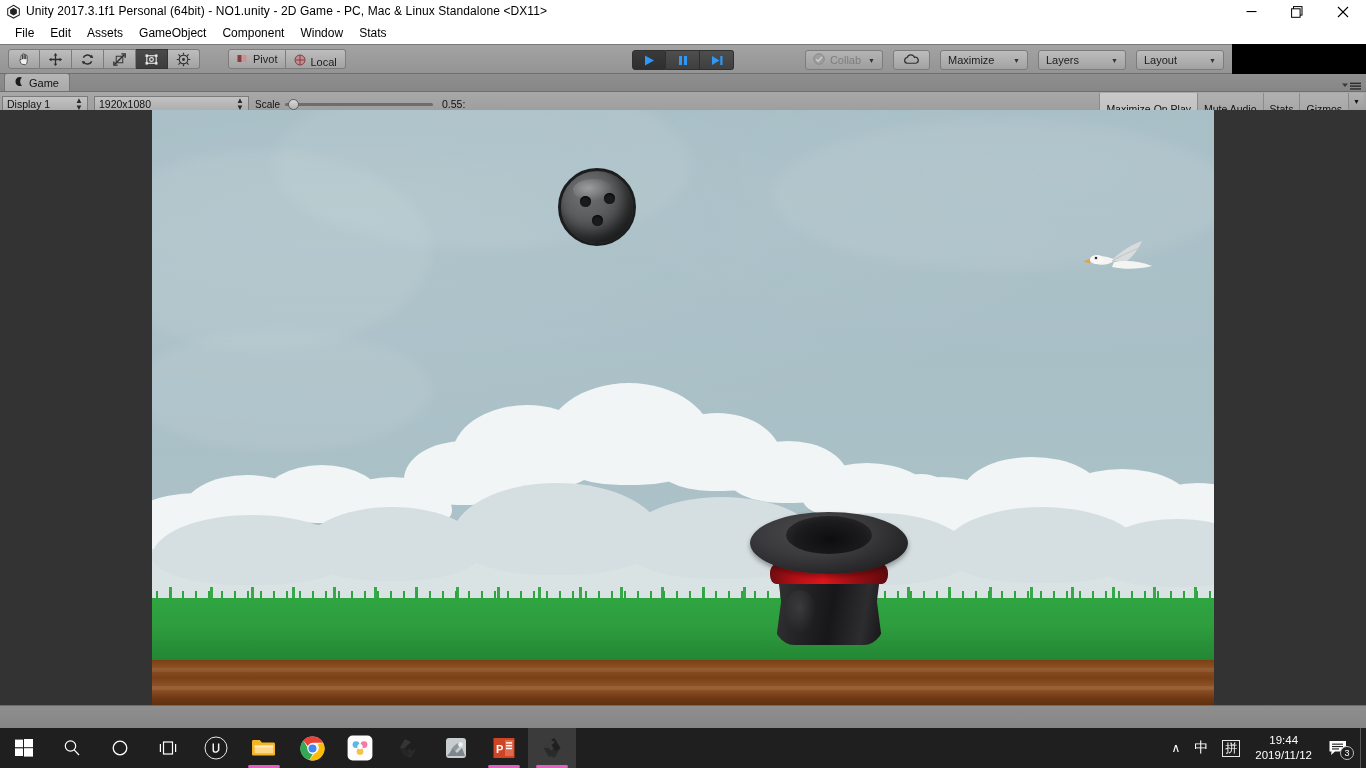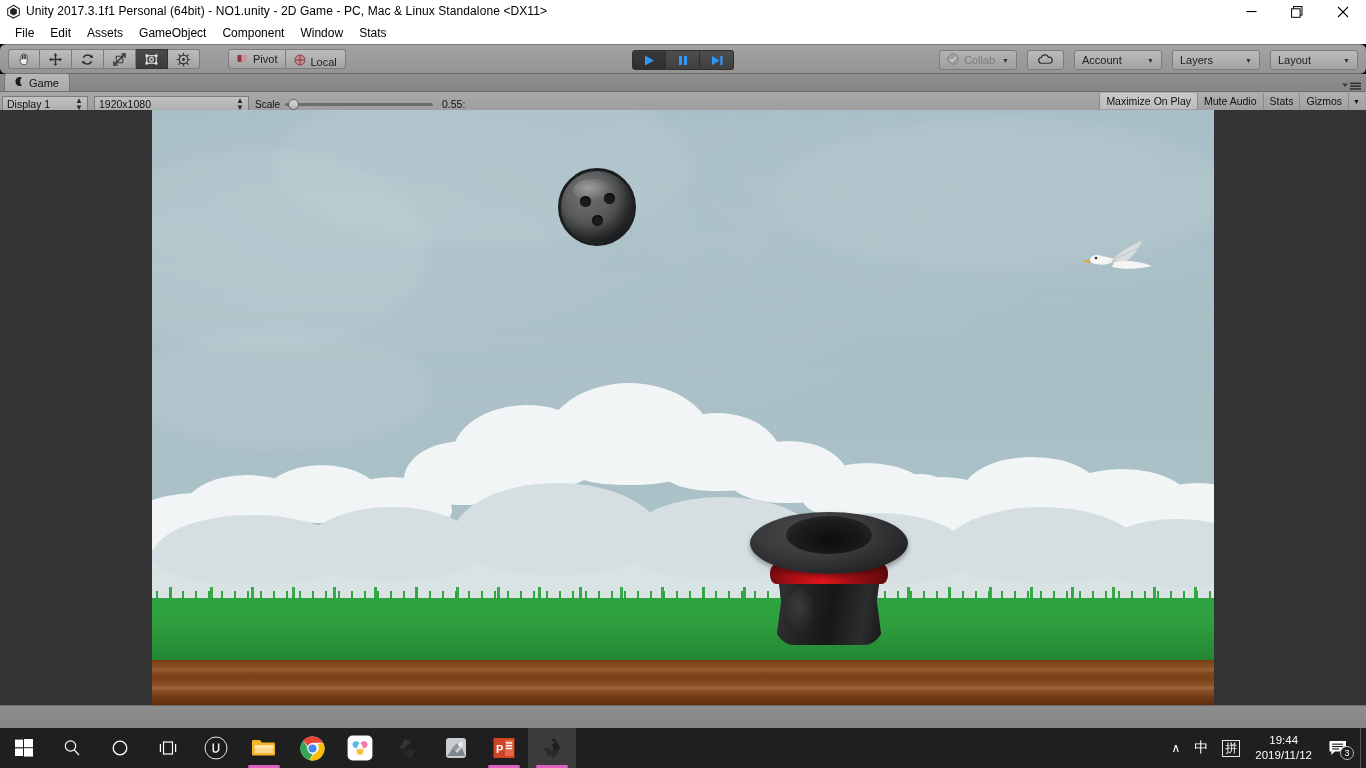--- a/index.html
+++ b/index.html
@@ -30,25 +30,25 @@
     position: absolute; left: 0; top: 23px; width: 1366px; height: 21px;
     background: #ffffff;
     display: flex; align-items: center; padding-left: 7px;
   }
   .menu-item {
     font-size: 12px; color: #000; padding: 2px 8px 3px 8px; white-space: nowrap;
   }
 
   
   .toolbar {
-    position: absolute; left: 0; top: 44px; width: 1366px; height: 30px;
+    position: absolute; left: 0; top: 44px; width: 1232px; height: 30px;
     background: linear-gradient(#a3a3a3, #949494);
     border-top: 1px solid #7a7a7a;
     border-bottom: 1px solid #6e6e6e;
-    display: flex; align-items: center; border-radius: 6px;
+    display: flex; align-items: center;
   }
   .tool-group { display: flex; margin-left: 8px; }
   .tbtn {
     width: 32px; height: 20px;
     background: linear-gradient(#bdbdbd, #a2a2a2);
     border: 1px solid #7c7c7c; border-left-width: 0;
     display: flex; align-items: center; justify-content: center;
   }
   .tbtn:first-child { border-left-width: 1px; border-radius: 3px 0 0 3px; }
   .tbtn:last-child { border-radius: 0 3px 3px 0; }
@@ -127,21 +127,21 @@
     background: #6d6d6d; border-radius: 2px;
   }
   .slider-knob {
     position: absolute; left: 0; top: -4px; width: 11px; height: 11px;
     border-radius: 50%; background: linear-gradient(#d8d8d8, #b3b3b3);
     border: 1px solid #5f5f5f;
   }
   .scale-val { font-size: 10.5px; color: #111; margin-left: 4px; }
   .gamebar-right { position: absolute; right: 2px; top: 1px; display: flex; align-items: stretch; }
   .gbtn {
-    height: 16px; padding: 8px 6px; font-size: 10.5px; color: #111;
+    height: 16px; padding: 16px 6px; font-size: 10.5px; color: #111;
     background: linear-gradient(#b0b0b0, #a0a0a0);
     border-left: 1px solid #8a8a8a;
     display: flex; align-items: center;
   }
   .gbtn.active { background: linear-gradient(#c9c9c9, #bcbcbc); }
 
   
   .gamearea {
     position: absolute; left: 0; top: 110px; width: 1366px; height: 595px;
     background: #333333; overflow: hidden;
@@ -437,21 +437,21 @@
         <span class="caret">▼</span>
       </div>
       <div class="ubtn" style="padding:0 9px;">
         <span>
           <svg width="17" height="12" viewBox="0 0 18 12">
             <path d="M4.2 10.5 a3.1 3.1 0 0 1 0.3 -6.1 a4 4 0 0 1 7.6 -0.2 a3.2 3.2 0 0 1 1.6 6.3 Z" fill="none" stroke="#2f2f2f" stroke-width="1.3"></path>
           </svg>
         </span>
       </div>
       <div class="ubtn wide">
-        <span>Account</span>
+        <span>Maximize</span>
         <span class="caret">▼</span>
       </div>
       <div class="ubtn wide">
         <span>Layers</span>
         <span class="caret">▼</span>
       </div>
       <div class="ubtn wide">
         <span>Layout</span>
         <span class="caret">▼</span>
       </div>

